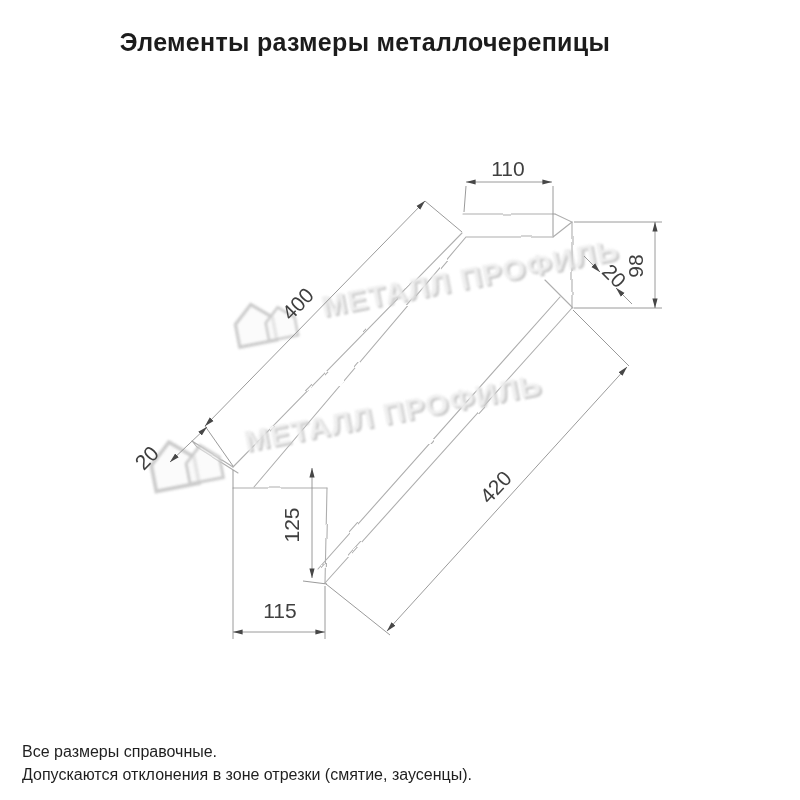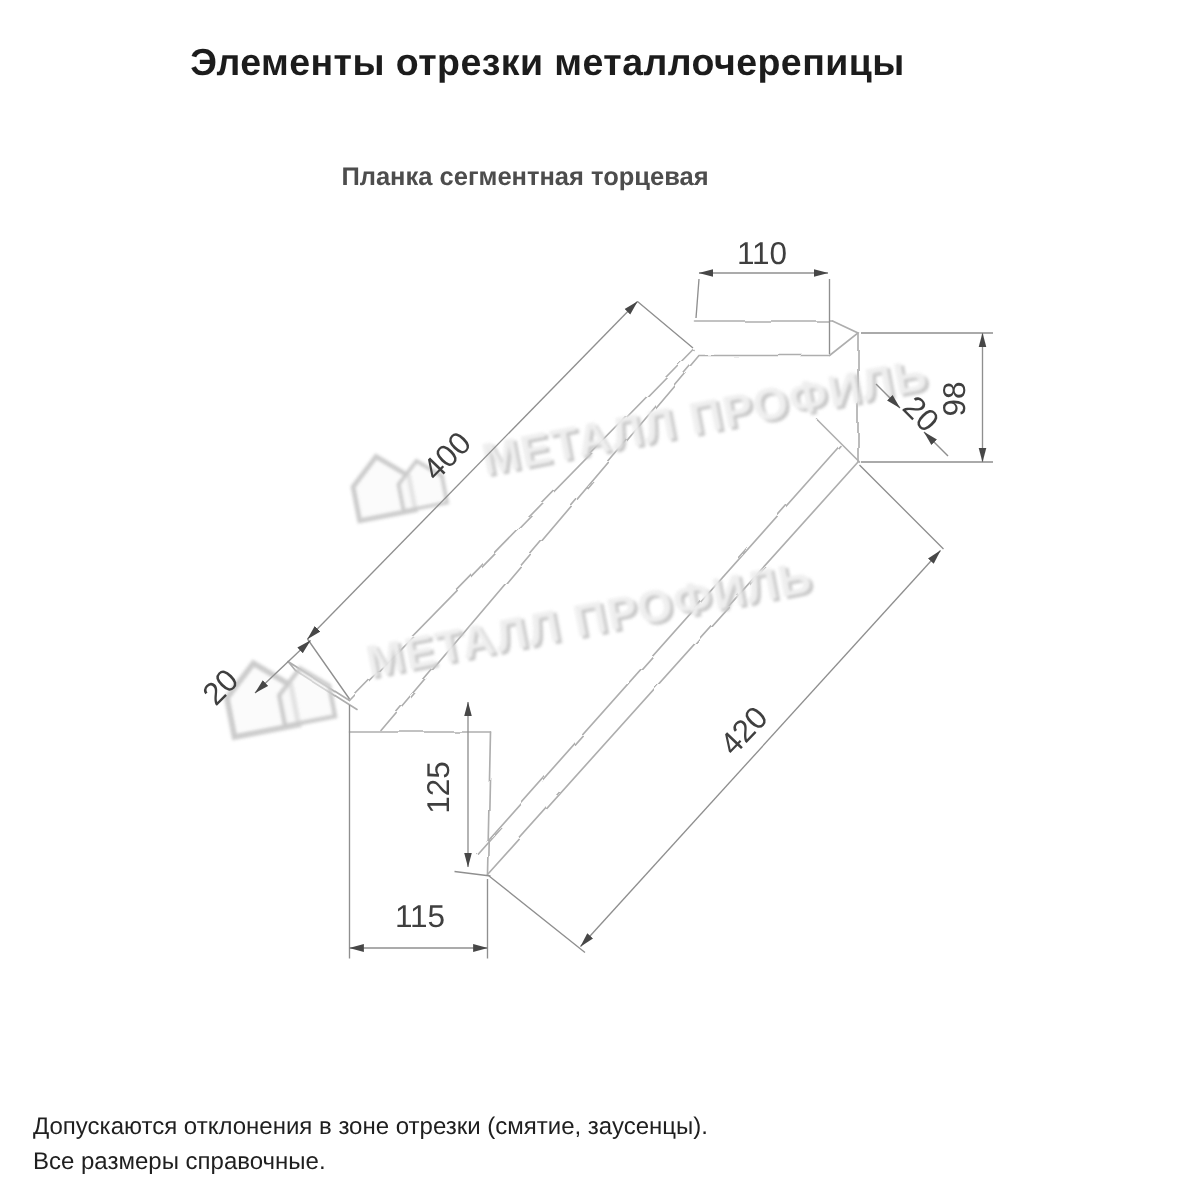--- a/index.html
+++ b/index.html
@@ -23,24 +23,23 @@
   .wmtext{font-size:30px;font-weight:bold;letter-spacing:1px;font-family:"Liberation Sans",sans-serif;}
   text.dim{font-size:21px;fill:#3f3f3f;font-family:"Liberation Sans",sans-serif;}
   .objline{stroke:#aeaeae;stroke-width:1.1;fill:none;stroke-linecap:round;}
   .dimline{stroke:#8f8f8f;stroke-width:0.9;fill:none;}
 </style>
 </head>
 <body>
 
 <div class="page">
 
-  <div class="title">Элементы отрезки металлочерепицы</div>
+  <div class="title">Элементы размеры металлочерепицы</div>
 
   <div class="subtitle">
-    <div>Планка сегментная торцевая</div>
   </div>
 
   <svg class="draw" width="800" height="800" viewBox="0 0 800 800">
     <defs>
       <marker id="arrE" viewBox="0 0 10 6" refX="9.6" refY="3" markerWidth="10" markerHeight="6" markerUnits="userSpaceOnUse" orient="auto">
         <path d="M9.8,3 L0,0.4 L0,5.6 Z" fill="#474747"></path>
       </marker>
       <marker id="arrS" viewBox="0 0 10 6" refX="9.6" refY="3" markerWidth="10" markerHeight="6" markerUnits="userSpaceOnUse" orient="auto-start-reverse">
         <path d="M9.8,3 L0,0.4 L0,5.6 Z" fill="#474747"></path>
       </marker>
@@ -128,17 +127,17 @@
       <g>
         <path class="dimline" d="M573,310 L629,366 M326,584 L390,635"></path>
         <line class="dimline" x1="627" y1="367" x2="387" y2="631" marker-start="url(#arrS)" marker-end="url(#arrE)"></line>
         <text class="dim" transform="translate(501,492) rotate(-46.5)" text-anchor="middle">420</text>
       </g>
 
     </g>
   </svg>
 
   <div class="notes">
+    <div>Все размеры справочные.</div>
     <div>Допускаются отклонения в зоне отрезки (смятие, заусенцы).</div>
-    <div>Все размеры справочные.</div>
   </div>
 
 </div>
 
 </body></html>

